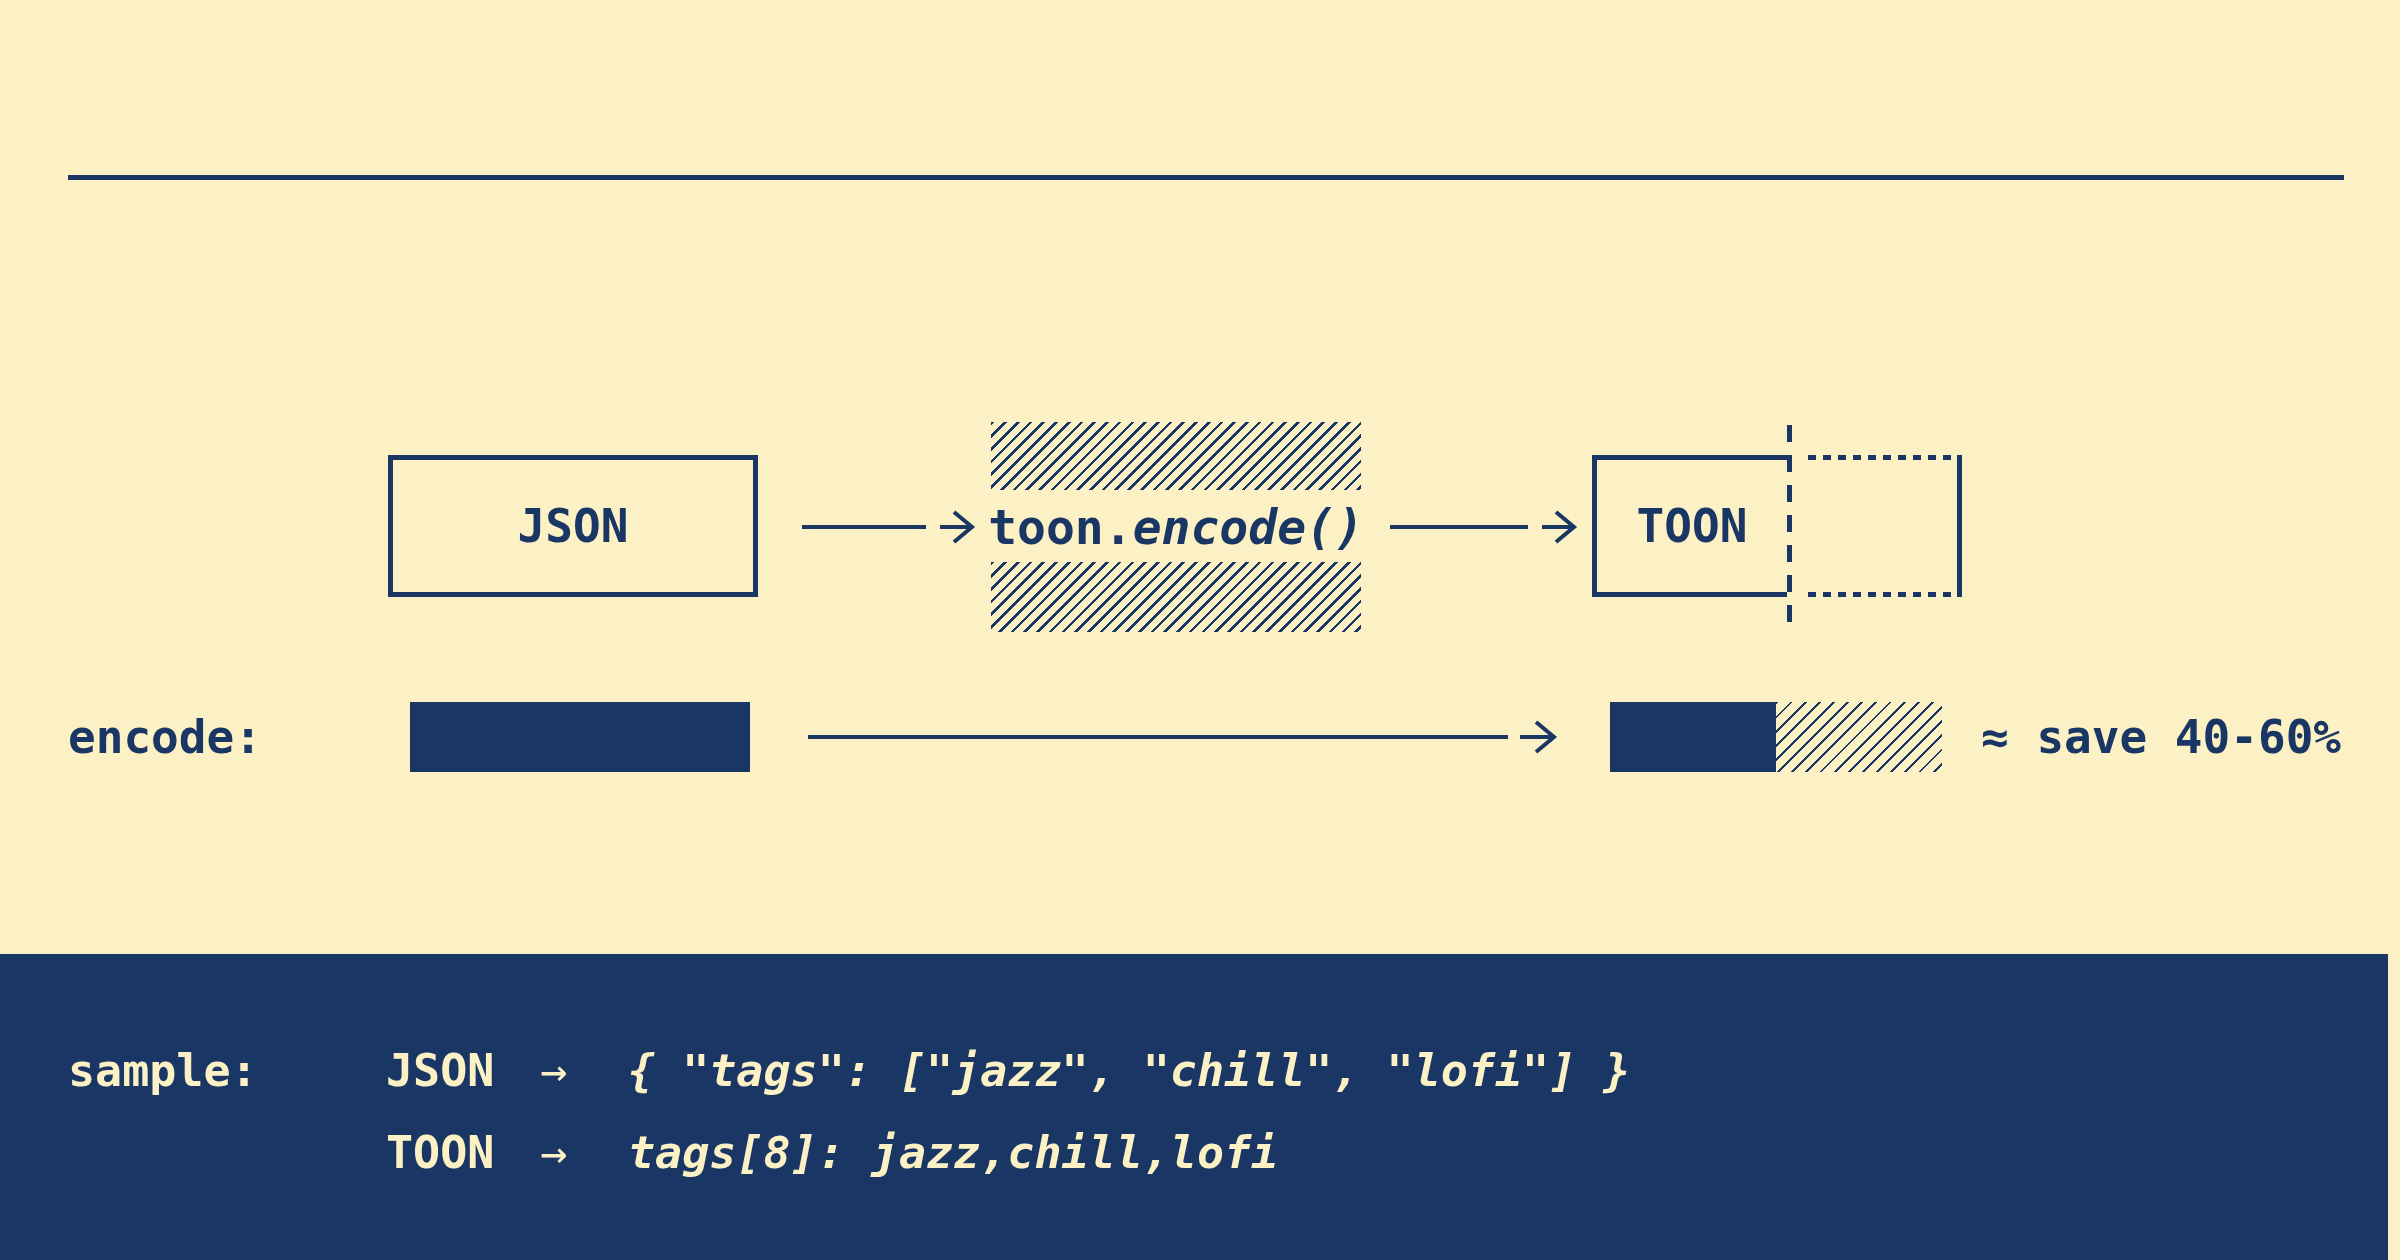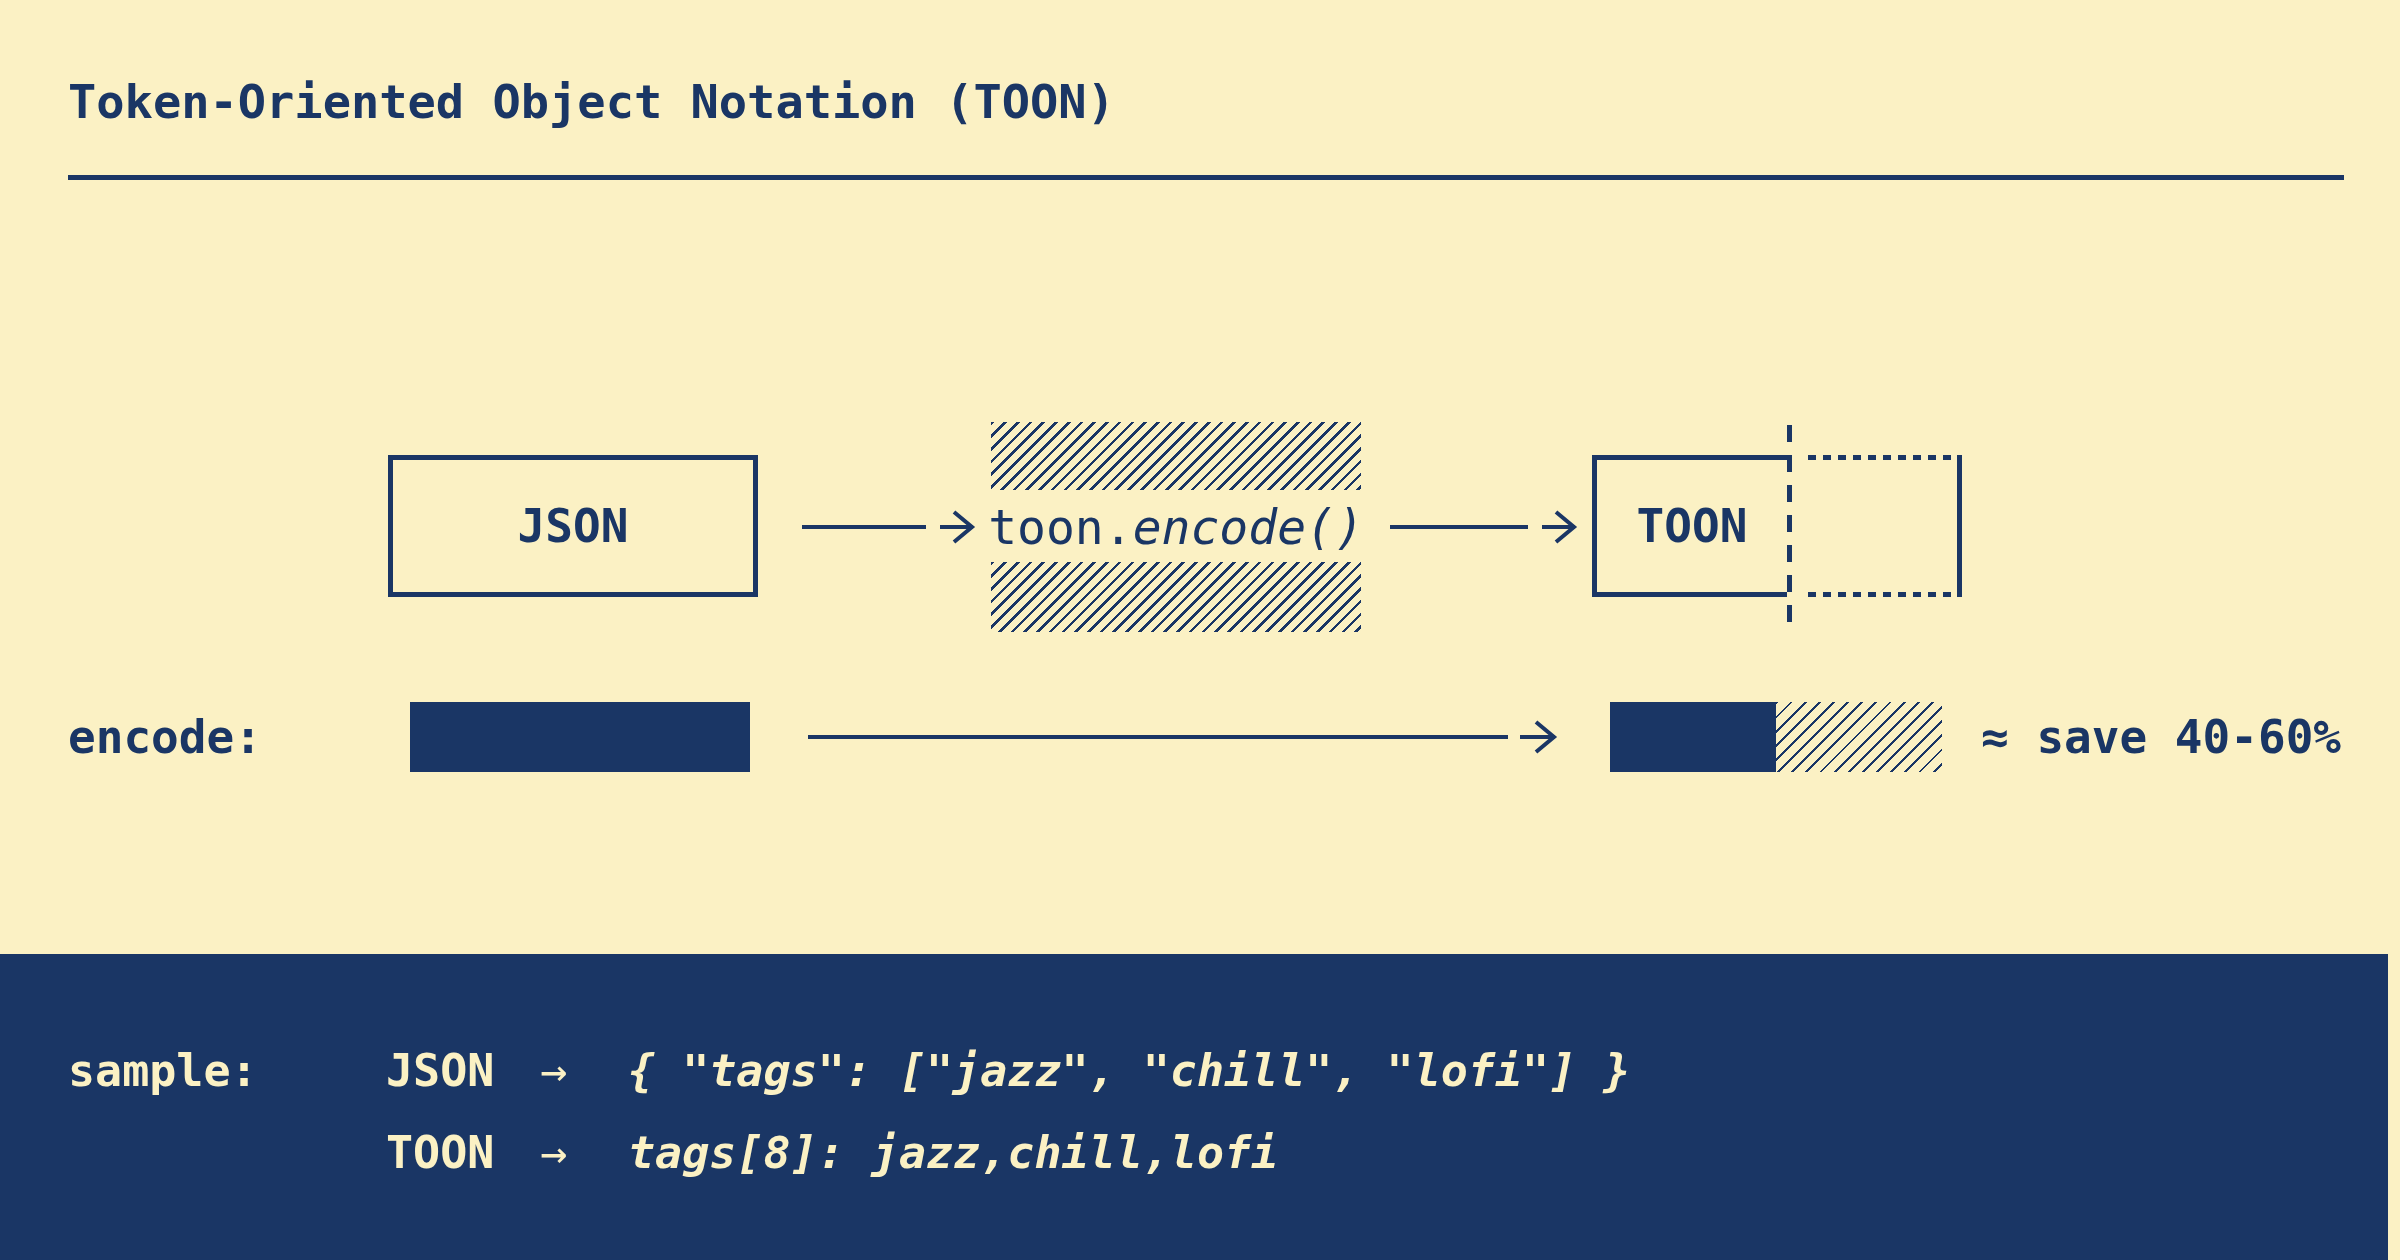--- a/index.html
+++ b/index.html
@@ -39,21 +39,21 @@
   .hatch-block {
     background: repeating-linear-gradient(135deg,
       #1A3665 0, #1A3665 2.6px, transparent 2.6px, transparent 9px);
   }
   .hatch-top    { left: 991px; top: 422px; width: 370px; height: 68px; }
   .hatch-bottom { left: 991px; top: 562px; width: 370px; height: 70px; }
 
   .encode-label {
     left: 971px; top: 503px; width: 410px;
     text-align: center;
-    font-size: 48px; font-weight: 400; line-height: 1;
+    font-size: 48px; font-weight: 700; line-height: 1;
     white-space: nowrap;
   }
   .italic { font-style: italic; }
 
   .cut-line {
     left: 1787px; top: 425px; width: 5px; height: 205px;
     background: repeating-linear-gradient(to bottom,
       #1A3665 0, #1A3665 17px, transparent 17px, transparent 30px);
   }
 
@@ -95,21 +95,20 @@
   .row1 { top: 94px; }
   .row2 { top: 176px; }
 
   svg { display: block; }
 </style>
 </head>
 <body>
 
 <div class="canvas">
 
-  <div class="abs title">Token-Oriented Object Notation (TOON)</div>
   <div class="abs title-rule"></div>
 
   <div class="abs box json-box">
     <span>JSON</span>
   </div>
 
   <svg class="abs" style="left:800px; top:509px;" width="178" height="36">
     <path d="M2 18 H126 M140 18 H170 M154 3 L172 18 L154 33" fill="none" stroke="#1A3665" stroke-width="4"></path>
   </svg>
 

